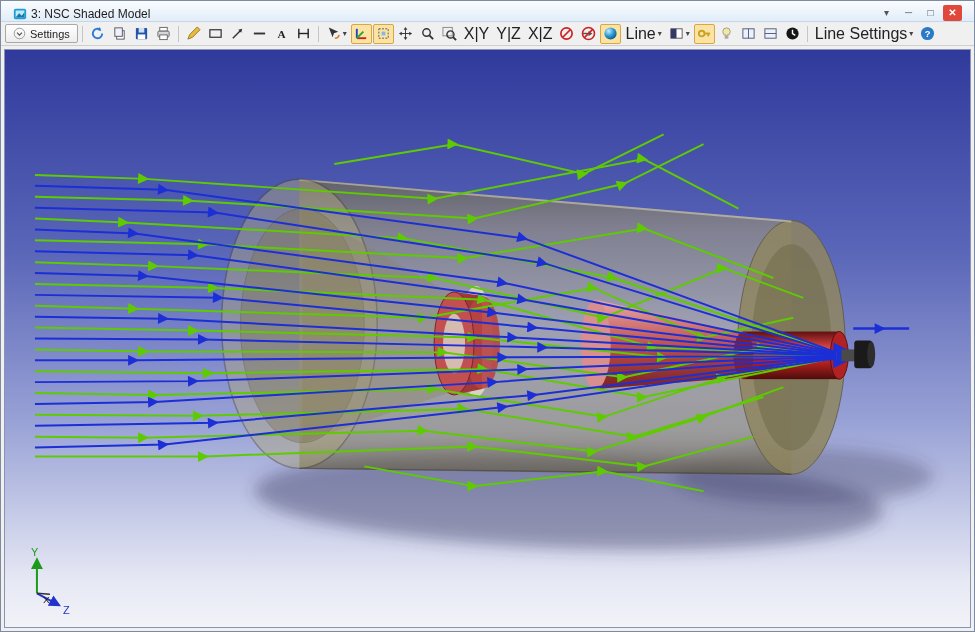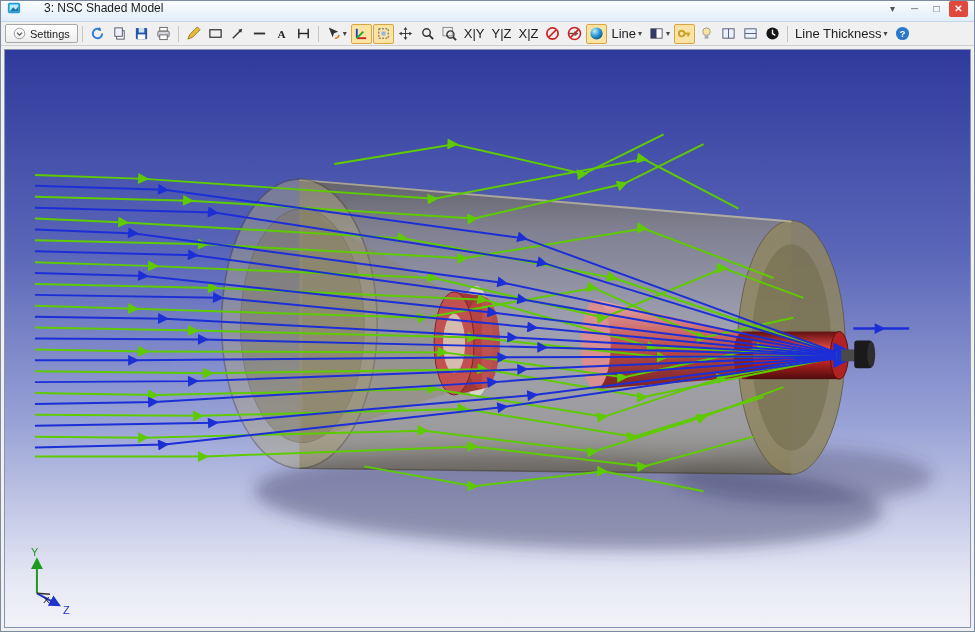--- a/index.html
+++ b/index.html
@@ -1,34 +1,34 @@
 <!DOCTYPE html>
 <html><head>
 <meta charset="utf-8">
 <style>
   *{box-sizing:border-box;margin:0;padding:0}
   html,body{width:975px;height:632px;overflow:hidden}
   body{font-family:"Liberation Sans",sans-serif;background:#fff}
   .window{width:975px;height:632px;border:1px solid #7d8aa0;display:flex;flex-direction:column;background:#f0f0f0}
 
   .titlebar{height:21px;background:linear-gradient(#fafcfe,#e1edf9);border-bottom:1px solid #c5d6e8;
-            display:flex;align-items:flex-start;padding:0 6px;gap:23px;flex:0 0 auto}
+            display:flex;align-items:flex-end;padding:0 12px;gap:4px;flex:0 0 auto}
   .app-icon svg{width:14px;height:14px;display:block}
   .title{font-size:12px;color:#1c1c1c}
   .win-controls{margin-left:auto;display:flex;gap:3px;align-items:center}
   .wc{width:19px;height:16px;line-height:16px;text-align:center;font-size:10px;color:#555;cursor:default}
   .wc.close{color:#fff;background:#e0483c;border-radius:2px;font-weight:bold}
 
   .toolbar{height:24px;background:#f0f0f0;border-bottom:1px solid #cfcfcf;display:flex;align-items:center;
            padding:0 4px;gap:1px;flex:0 0 auto;white-space:nowrap}
   .tb-btn{height:20px;min-width:20px;display:flex;align-items:center;justify-content:center;
           border:1px solid transparent;border-radius:2px;font-size:10px;color:#222;gap:2px;padding:0 2px;cursor:default}
   .tb-btn svg{width:15px;height:15px;display:block}
   .tb-btn.selected{background:#fbe3a3;border-color:#d9a545}
-  .tb-btn .lbl{font-size:13px}
+  .tb-btn .lbl{font-size:16px}
   .tb-sep{width:1px;height:16px;background:#c6c6c6;margin:0 3px;flex:0 0 auto}
   .settings-btn{display:flex;align-items:center;gap:4px;background:linear-gradient(#ffffff,#ededed);
                 border:1px solid #a8a8a8;border-radius:2px;height:19px;padding:0 7px;font-size:11px;color:#222;cursor:default}
   .settings-btn svg{width:13px;height:13px}
   .caret{font-size:8px;color:#444}
 
   .viewport-frame{flex:1;padding:3px;background:#f0f0f0;min-height:0}
   .viewport{width:100%;height:100%;position:relative;border:1px solid #8a93b0;
             background:linear-gradient(#2f3a9c,#5a66b8 35%,#9aa3d6 65%,#e6e8f4 92%,#f2f3f8)}
   .viewport svg.scene{position:absolute;left:0;top:0;width:100%;height:100%}
@@ -237,21 +237,21 @@
         </svg>
       </div>
       <div class="tb-btn">
         <svg viewBox="0 0 16 16">
           <circle cx="8" cy="8" r="6.5" fill="#161616"></circle>
           <path d="M8 4v4l3 2" stroke="#fff" stroke-width="1.5" fill="none"></path>
         </svg>
       </div>
       <div class="tb-sep"></div>
       <div class="tb-btn">
-        <span class="lbl">Line Thickness</span>
+        <span class="lbl">Line Settings</span>
         <span class="caret">▾</span>
       </div>
       <div class="tb-btn">
         <svg viewBox="0 0 16 16">
           <circle cx="8" cy="8" r="7" fill="#2a7ac8"></circle>
           <text x="8" y="12" font-size="10" text-anchor="middle" fill="#fff" font-family="Liberation Sans,sans-serif" font-weight="bold">?</text>
         </svg>
       </div>
     </div>
 

